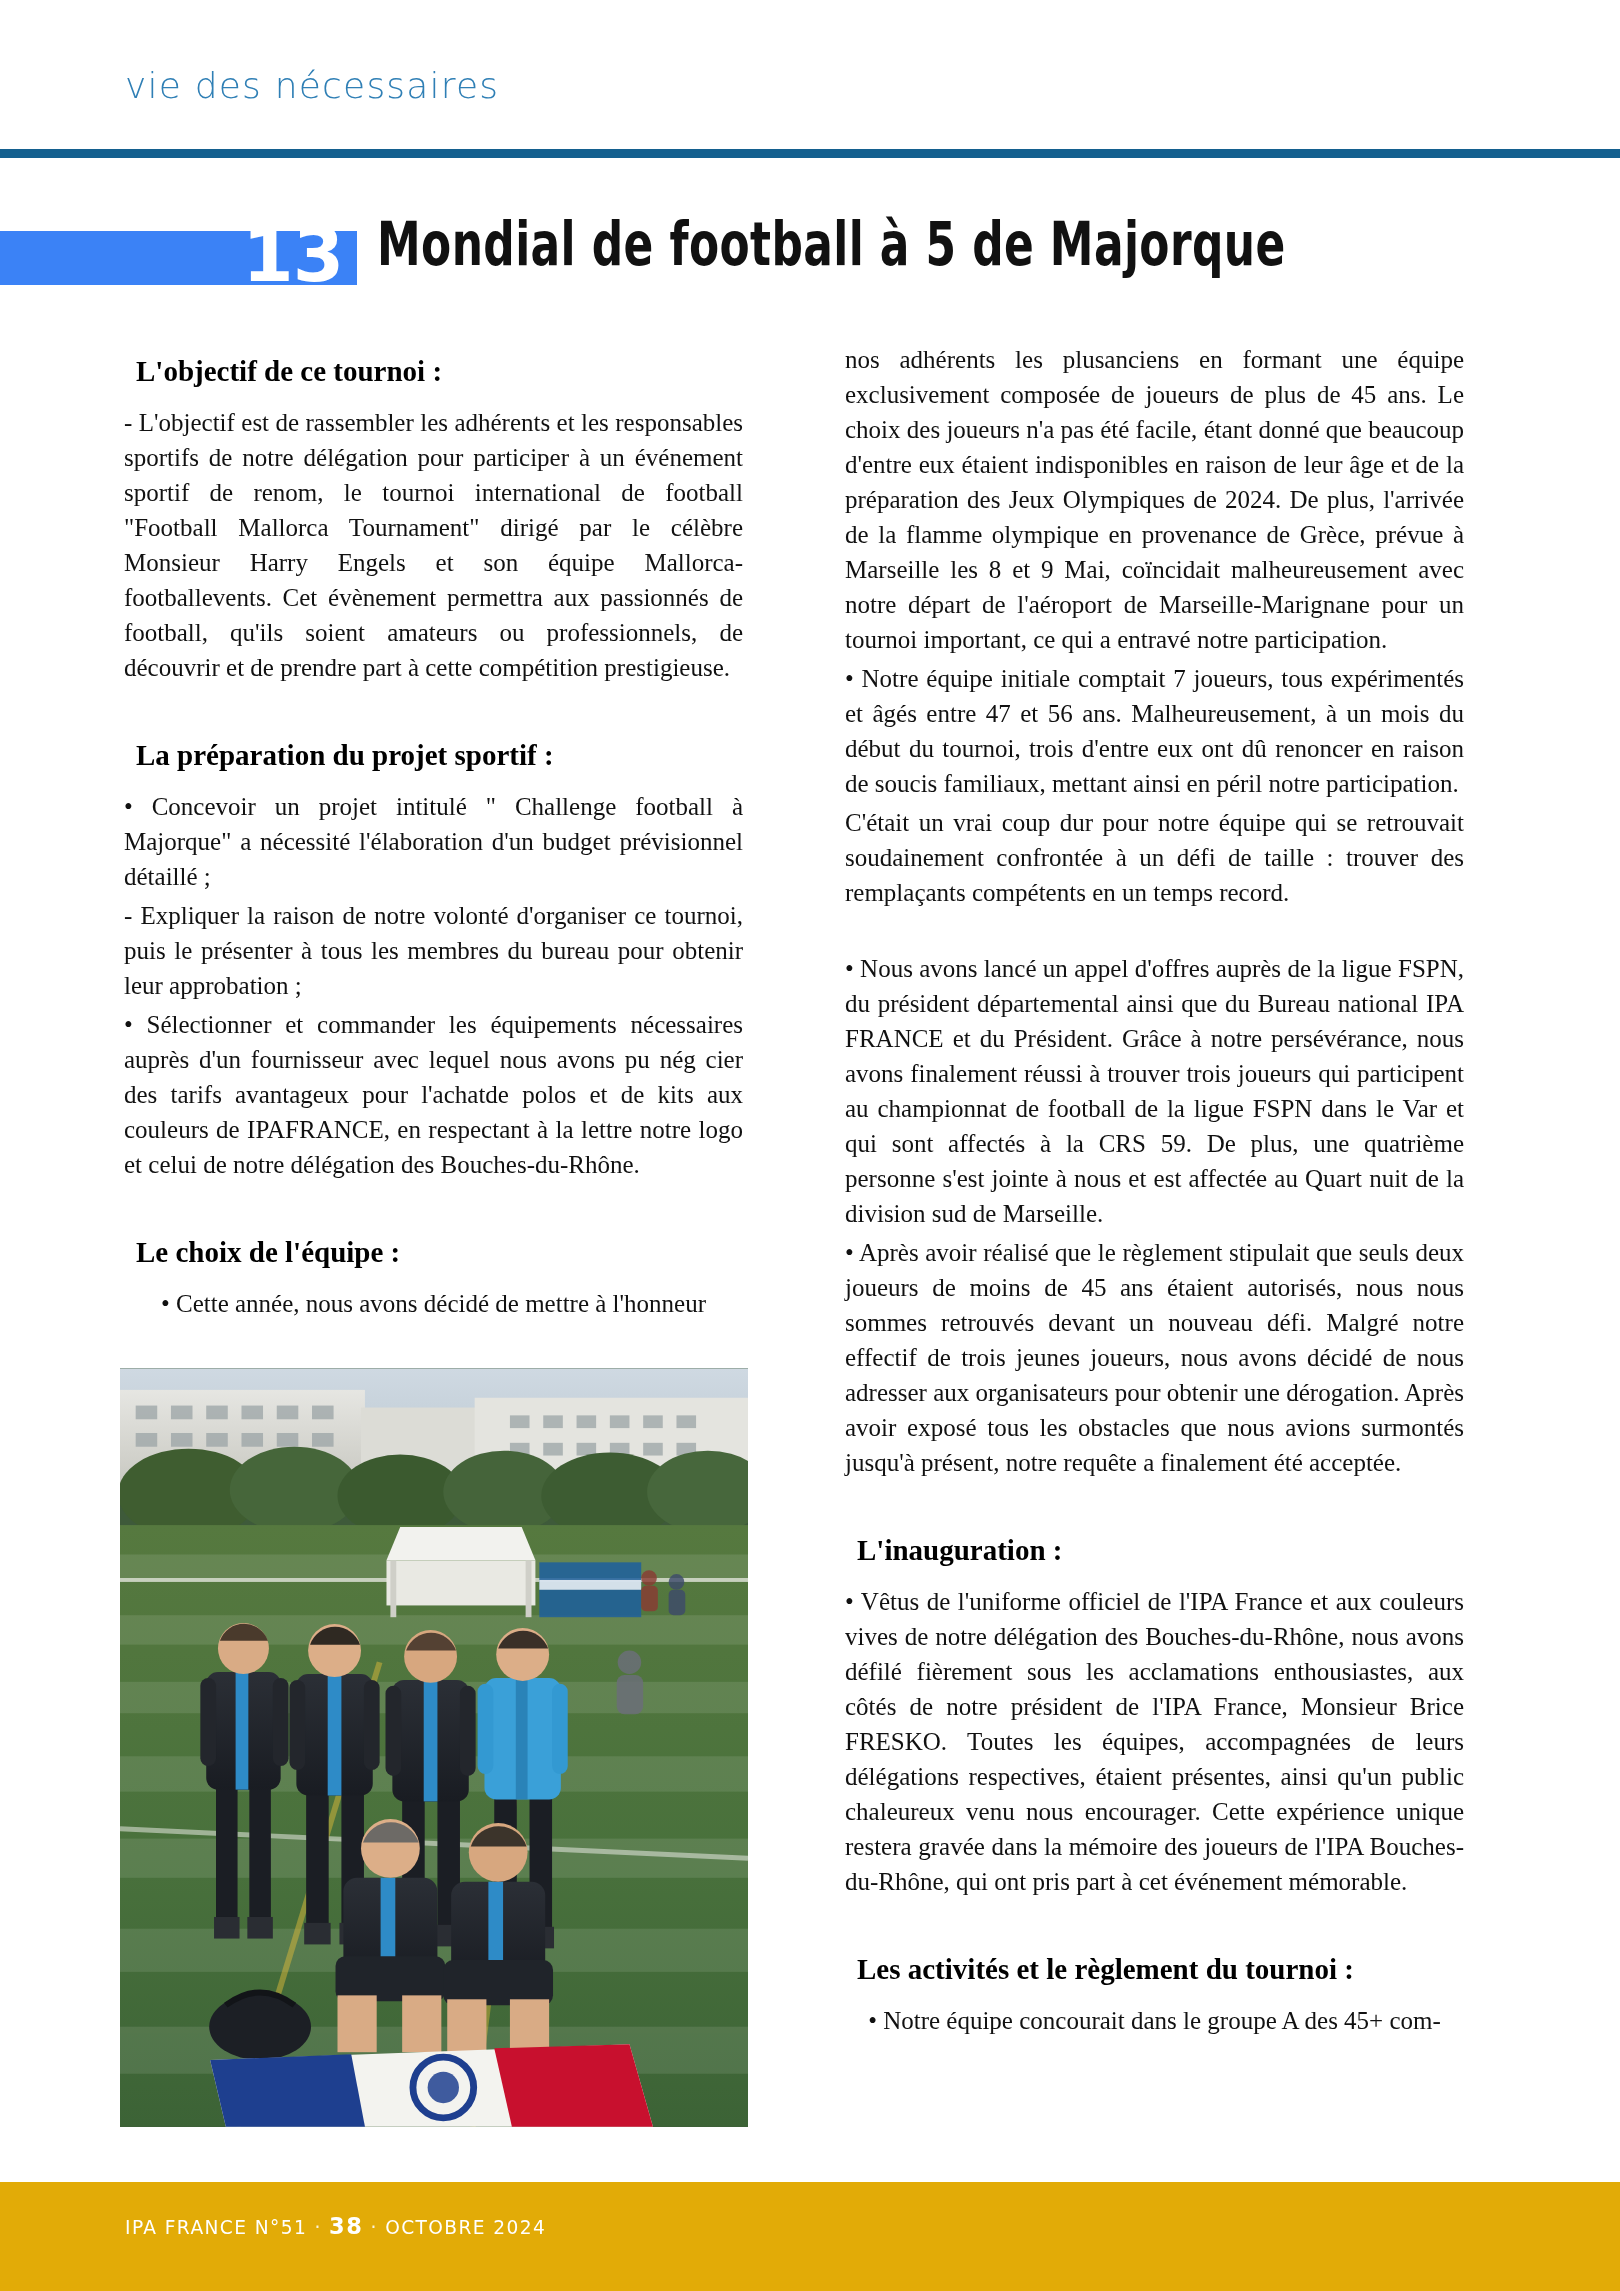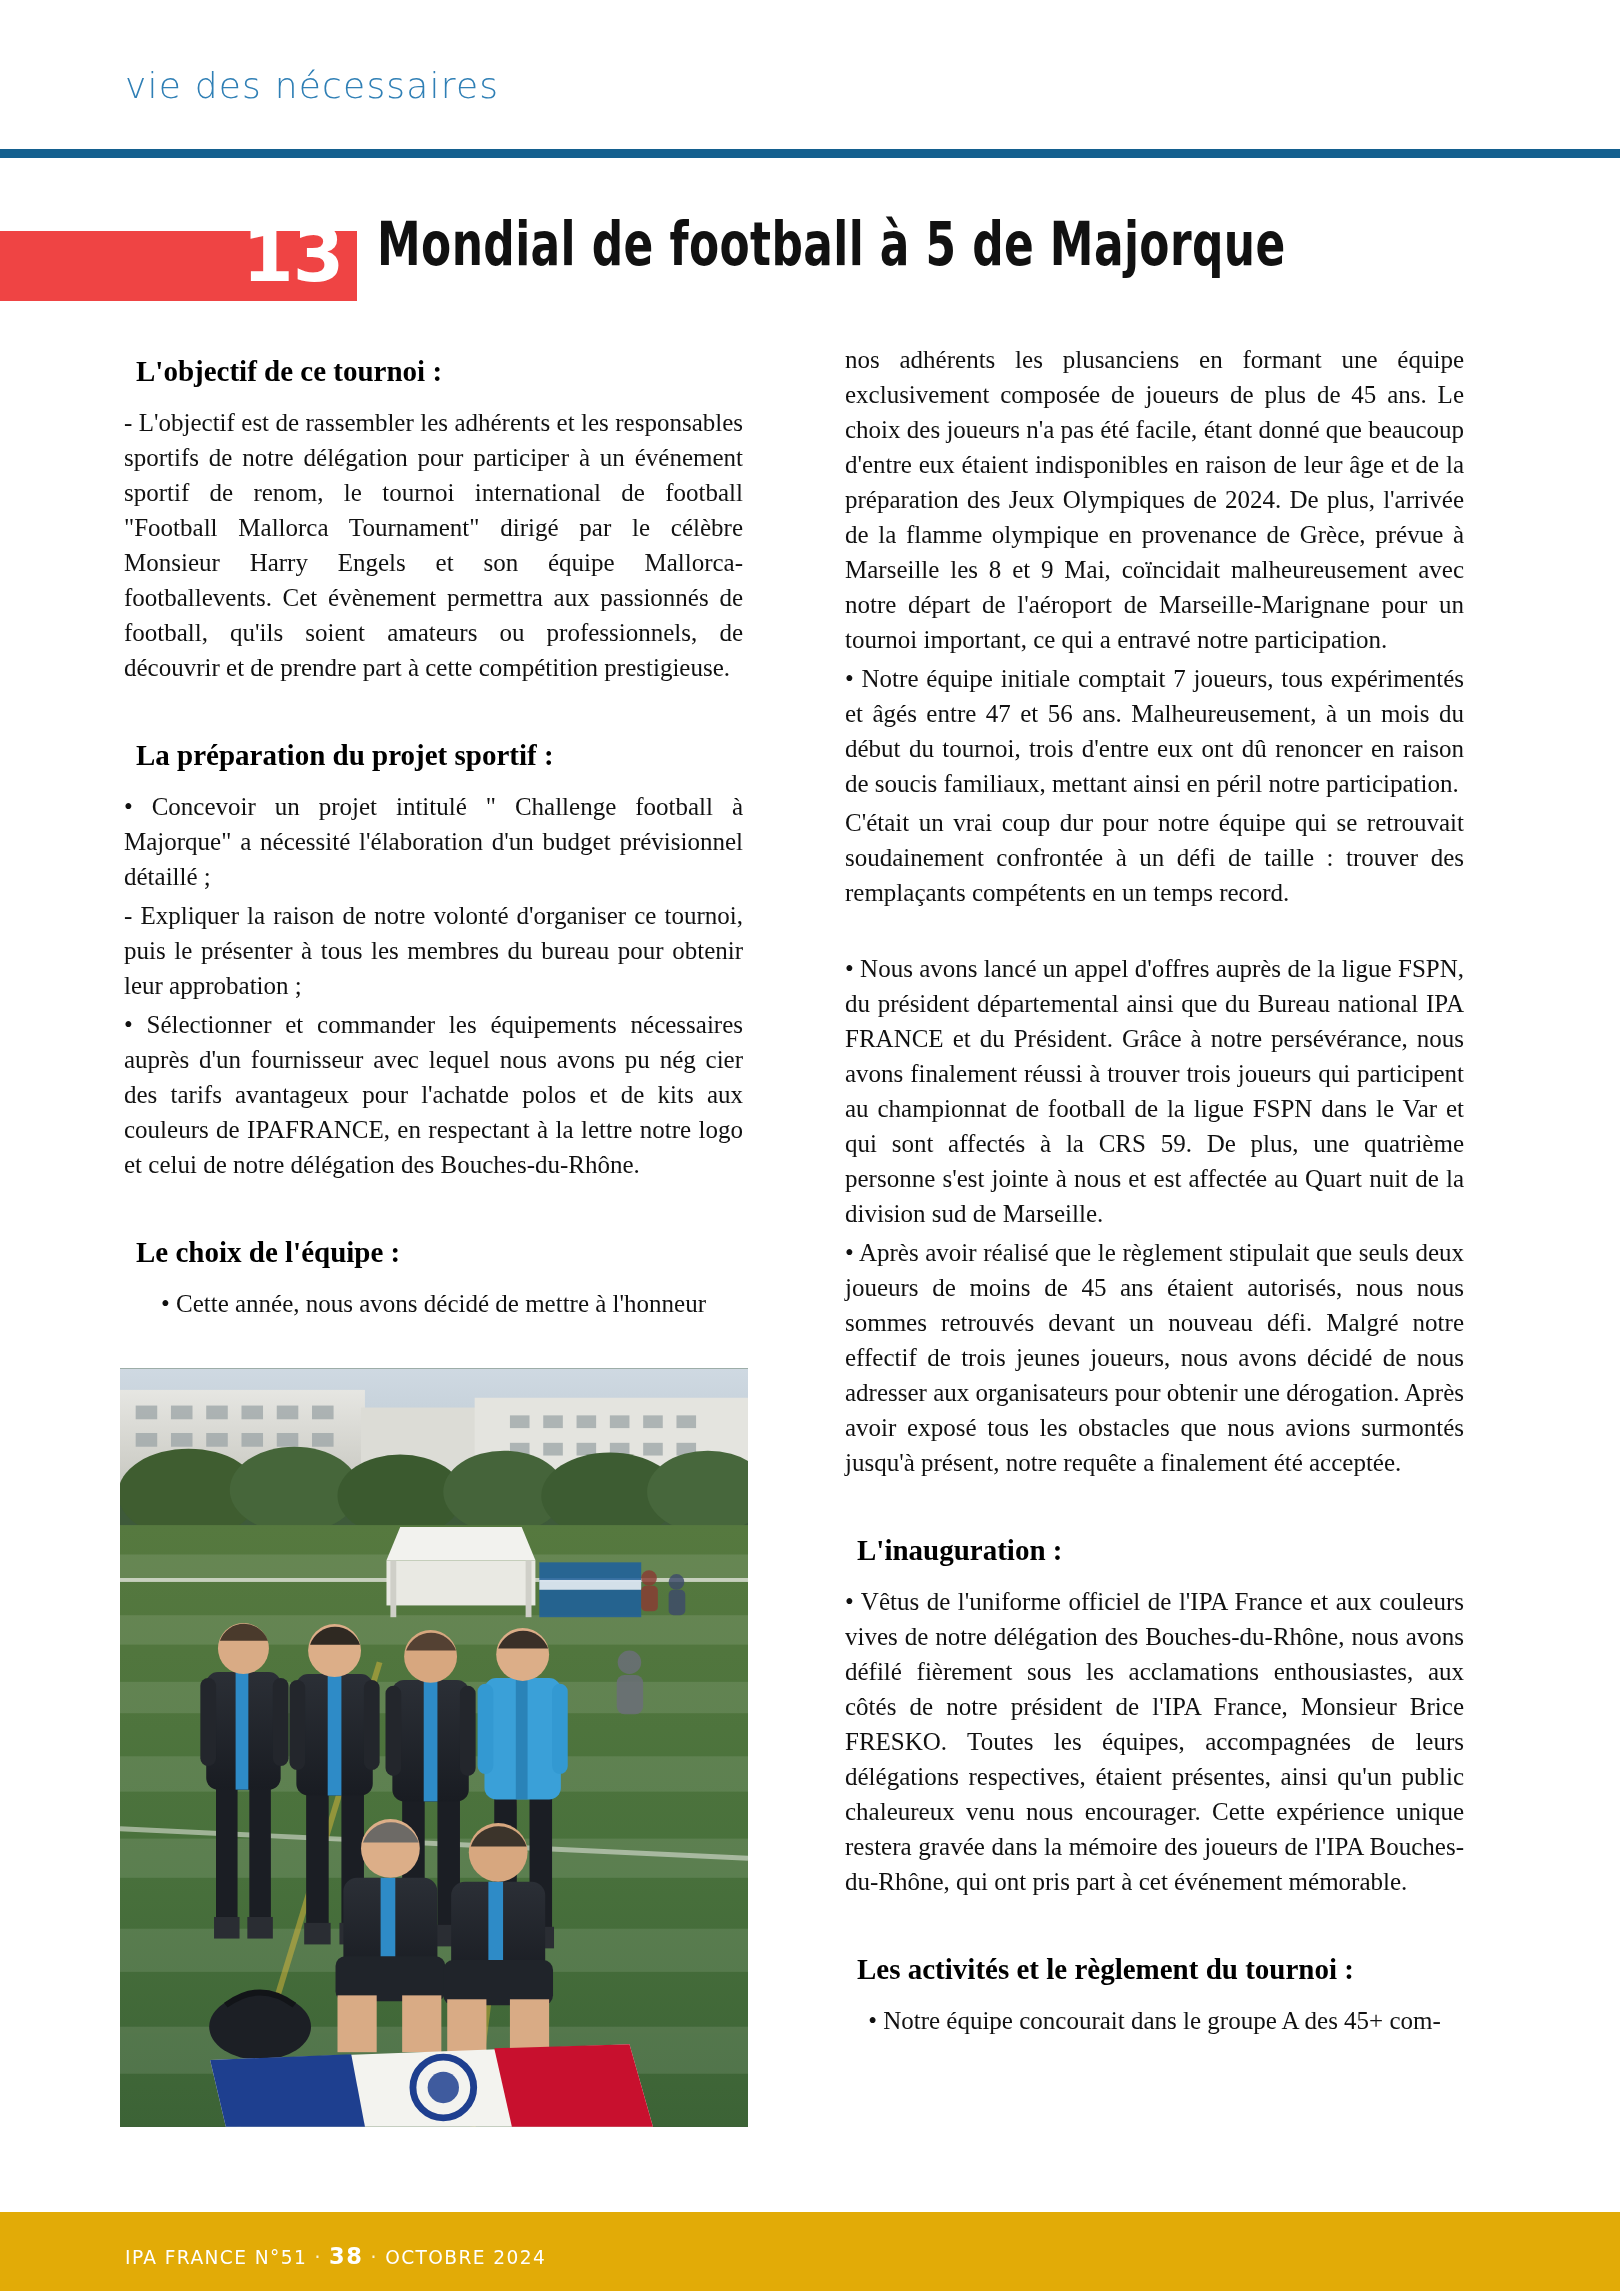--- a/index.html
+++ b/index.html
@@ -50,22 +50,22 @@
     left: 0;
     top: 231px;
     height: 61px;
     width: 100%;
   }
   .title-badge {
     position: absolute;
     left: 0;
     top: 0;
     width: 357px;
-    height: 70px;
-    background: #ef4444;
+    height: 54px;
+    background: #3b82f6;
   }
   .title-number {
     position: absolute;
     right: 13.7px;
     top: -11.8px;
     font-family: "DejaVu Sans", sans-serif;
     font-weight: bold;
     font-size: 74px;
     line-height: 73px;
     color: #ffffff;
@@ -127,21 +127,21 @@
     background: #3e5a3a;
   }
   .photo svg { display: block; }
 
   
   .footer-band {
     position: absolute;
     left: 0;
     bottom: 0;
     width: 1620px;
-    height: 80px;
+    height: 110px;
     background: #e2ab07;
   }
   .footer-text {
     position: absolute;
     left: 125px;
     top: 31px;
     font-family: "DejaVu Sans", sans-serif;
     font-size: 18.6px;
     letter-spacing: 1.4px;
     color: #ffffff;

